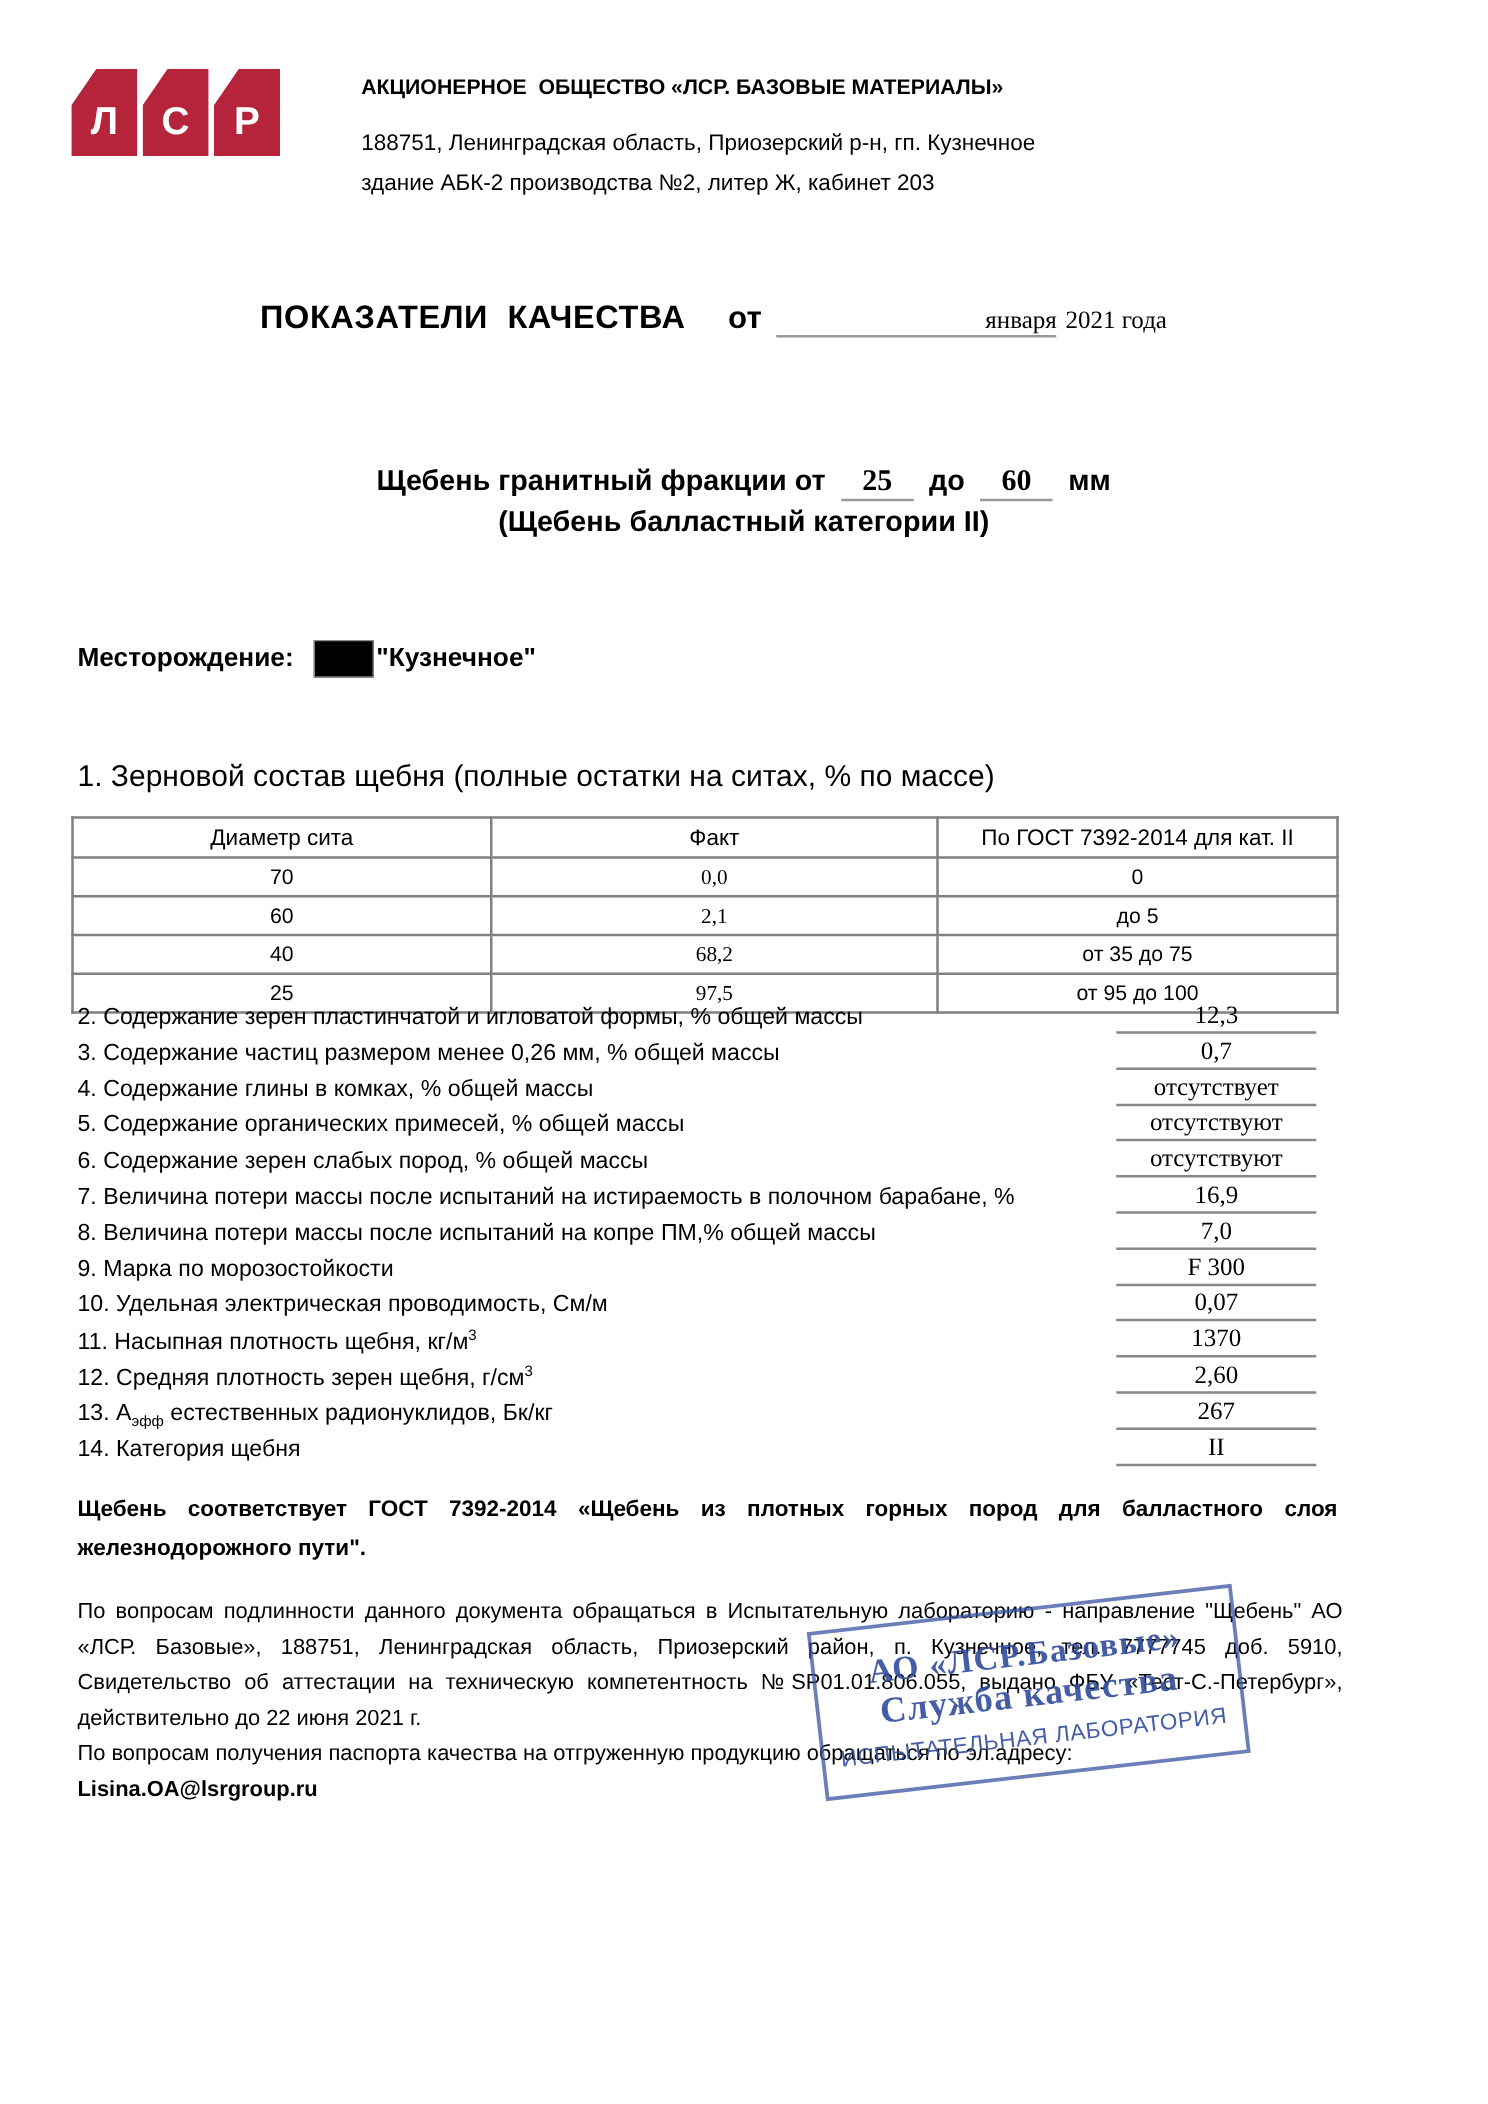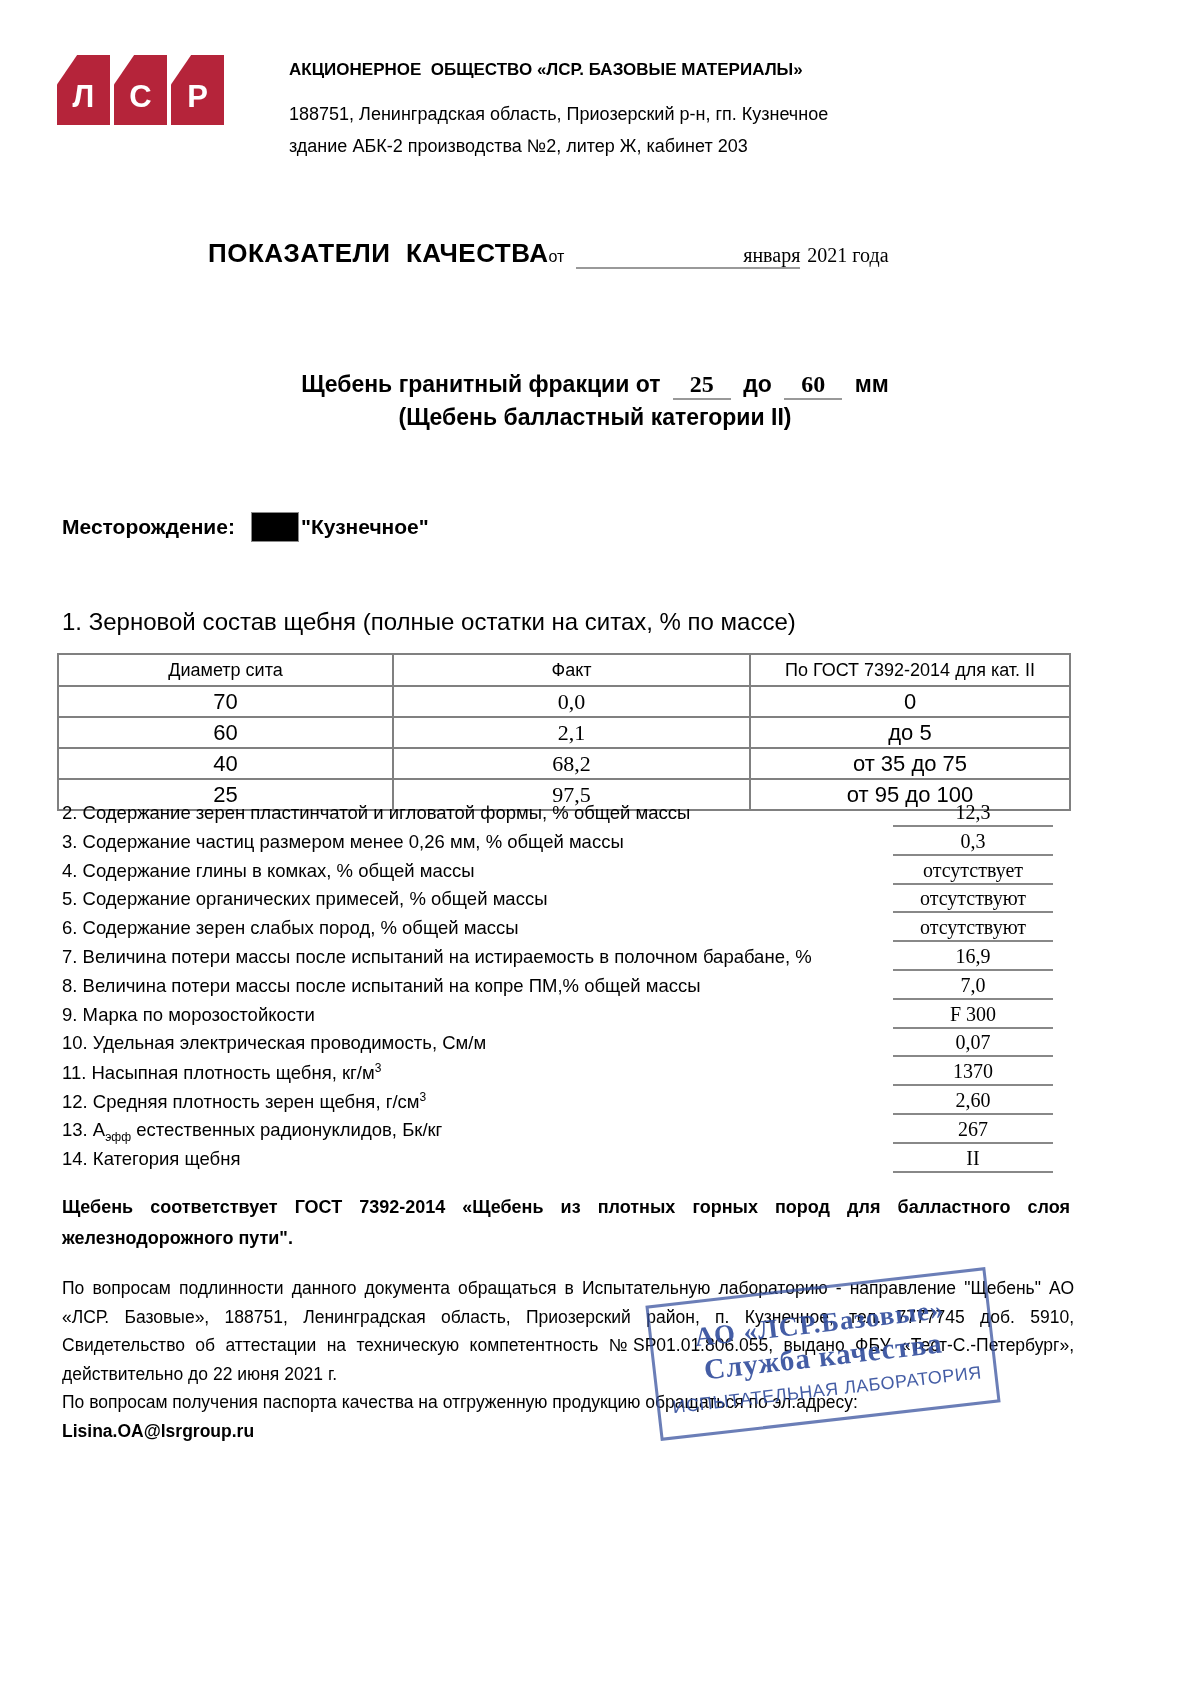--- a/index.html
+++ b/index.html
@@ -18,21 +18,21 @@
     padding-top:14px; box-sizing:border-box;
   }
   .company { position:absolute; left:289px; top:60px; }
   .company-name { font-weight:bold; font-size:17px; white-space:pre-wrap; }
   .company-addr { font-size:18px; margin-top:24px; }
   .company-addr2 { font-size:18px; margin-top:11px; }
 
   
   .title-row { position:absolute; left:208px; top:238px; display:flex; align-items:baseline; }
   .title-main { font-weight:bold; font-size:26px; letter-spacing:.5px; white-space:pre-wrap; }
-  .title-ot { font-weight:normal; font-size:16px; }
+  .title-ot { font-weight:bold; font-size:25px; margin-left:34px; }
   .title-month {
     font-family:"Liberation Serif", serif; font-size:20px;
     width:224px; text-align:right; border-bottom:2px solid #999; margin-left:12px;
   }
   .title-year { font-family:"Liberation Serif", serif; font-size:20px; margin-left:7px; }
 
   
   .subtitle { position:absolute; left:0; top:368px; width:1190px; text-align:center;
     font-weight:bold; font-size:23px; line-height:33px; }
   .frac-val {
@@ -44,21 +44,21 @@
   .deposit { position:absolute; left:62px; top:512px; display:flex; align-items:center;
     font-weight:bold; font-size:21px; }
   .redact { width:46px; height:28px; background:#000; border:1px solid #8a8a8a; margin-left:16px; }
   .deposit-val { margin-left:2px; }
 
   
   .sec1 { position:absolute; left:62px; top:608px; font-size:24px; }
   .grain-table { position:absolute; left:57px; top:653px; border-collapse:collapse; }
   .grain-table th, .grain-table td { border:2px solid #808080; text-align:center; padding:0; }
   .grain-table th { font-weight:normal; font-size:18px; height:30px; }
-  .grain-table td { height:29px; font-size:22px; }
+  .grain-table td { height:29px; font-size:17px; }
   .col-d { width:333px; } .col-f { width:355px; } .col-g { width:318px; }
   .fact-cell { font-family:Liberation Serif, serif; font-size:20px; }
 
   
   .items { position:absolute; left:62px; top:799px; width:1010px; }
   .item-row { position:relative; height:28.8px; }
   .item-label { position:absolute; left:0; top:3px; font-size:18.5px; white-space:nowrap; }
   .item-label sup { font-size:12px; }
   .item-label sub { font-size:12px; }
   .item-value {
@@ -162,21 +162,21 @@
       </tbody>
   </table>
 
   <div class="items" id="items">
       <div class="item-row">
         <span class="item-label">2. Содержание зерен пластинчатой и игловатой формы, % общей массы</span>
         <span class="item-value">12,3</span>
       </div>
       <div class="item-row">
         <span class="item-label">3. Содержание частиц размером менее 0,26 мм, % общей массы</span>
-        <span class="item-value">0,3</span>
+        <span class="item-value">0,7</span>
       </div>
       <div class="item-row">
         <span class="item-label">4. Содержание глины в комках, % общей массы</span>
         <span class="item-value">отсутствует</span>
       </div>
       <div class="item-row">
         <span class="item-label">5. Содержание органических примесей, % общей массы</span>
         <span class="item-value">отсутствуют</span>
       </div>
       <div class="item-row">

